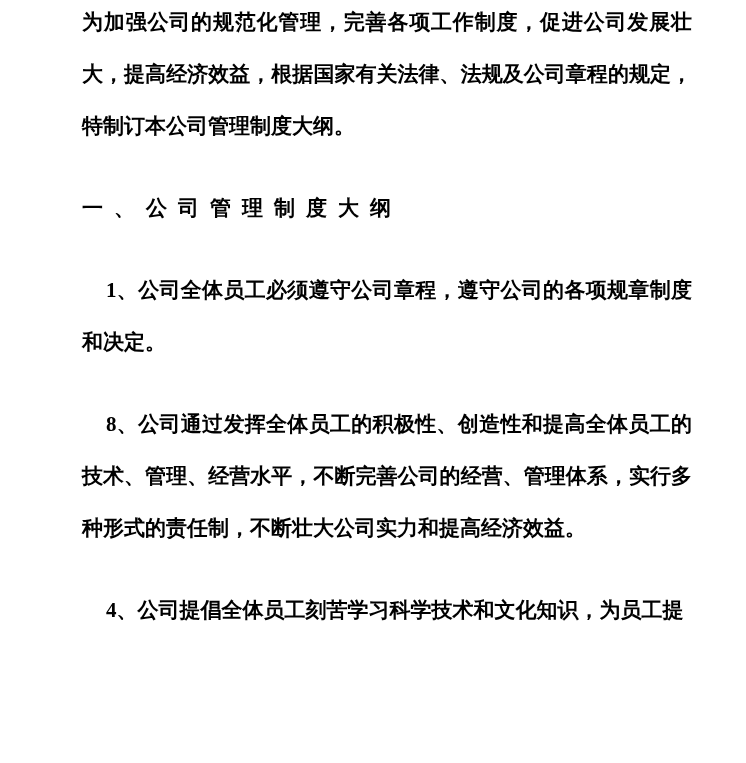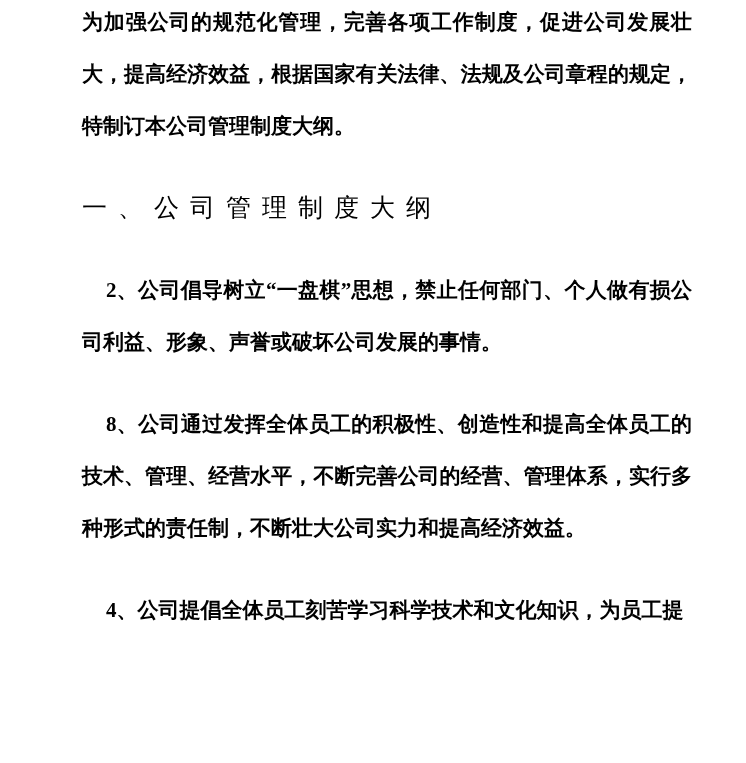--- a/index.html
+++ b/index.html
@@ -30,35 +30,35 @@
     margin: 0 0 30px 0;
     word-break: break-all;
   }
   .body-par.first {
     margin-top: -4px;
   }
   .body-par.indent {
     text-indent: 24px;
   }
   .section-heading {
-    font-size: 25px;
+    font-size: 21px;
     line-height: 52px;
     letter-spacing: 11px;
-    font-weight: 400;
+    font-weight: 700;
     margin: 0 0 30px 0;
     white-space: nowrap;
   }
 </style>
 </head>
 <body>
 
 <div class="page">
   <p class="body-par first">为加强公司的规范化管理，完善各项工作制度，促进公司发展壮大，提高经济效益，根据国家有关法律、法规及公司章程的规定，特制订本公司管理制度大纲。</p>
 
   <h2 class="section-heading">一、公司管理制度大纲</h2>
 
+  <p class="body-par indent">1、公司全体员工必须遵守公司章程，遵守公司的各项规章制度和决定。</p>
 
-  <p class="body-par indent">2、公司倡导树立“一盘棋”思想，禁止任何部门、个人做有损公司利益、形象、声誉或破坏公司发展的事情。</p>
 
   <p class="body-par indent">8、公司通过发挥全体员工的积极性、创造性和提高全体员工的技术、管理、经营水平，不断完善公司的经营、管理体系，实行多种形式的责任制，不断壮大公司实力和提高经济效益。</p>
 
   <p class="body-par indent">4、公司提倡全体员工刻苦学习科学技术和文化知识，为员工提</p>
 </div>
 
 </body></html>

